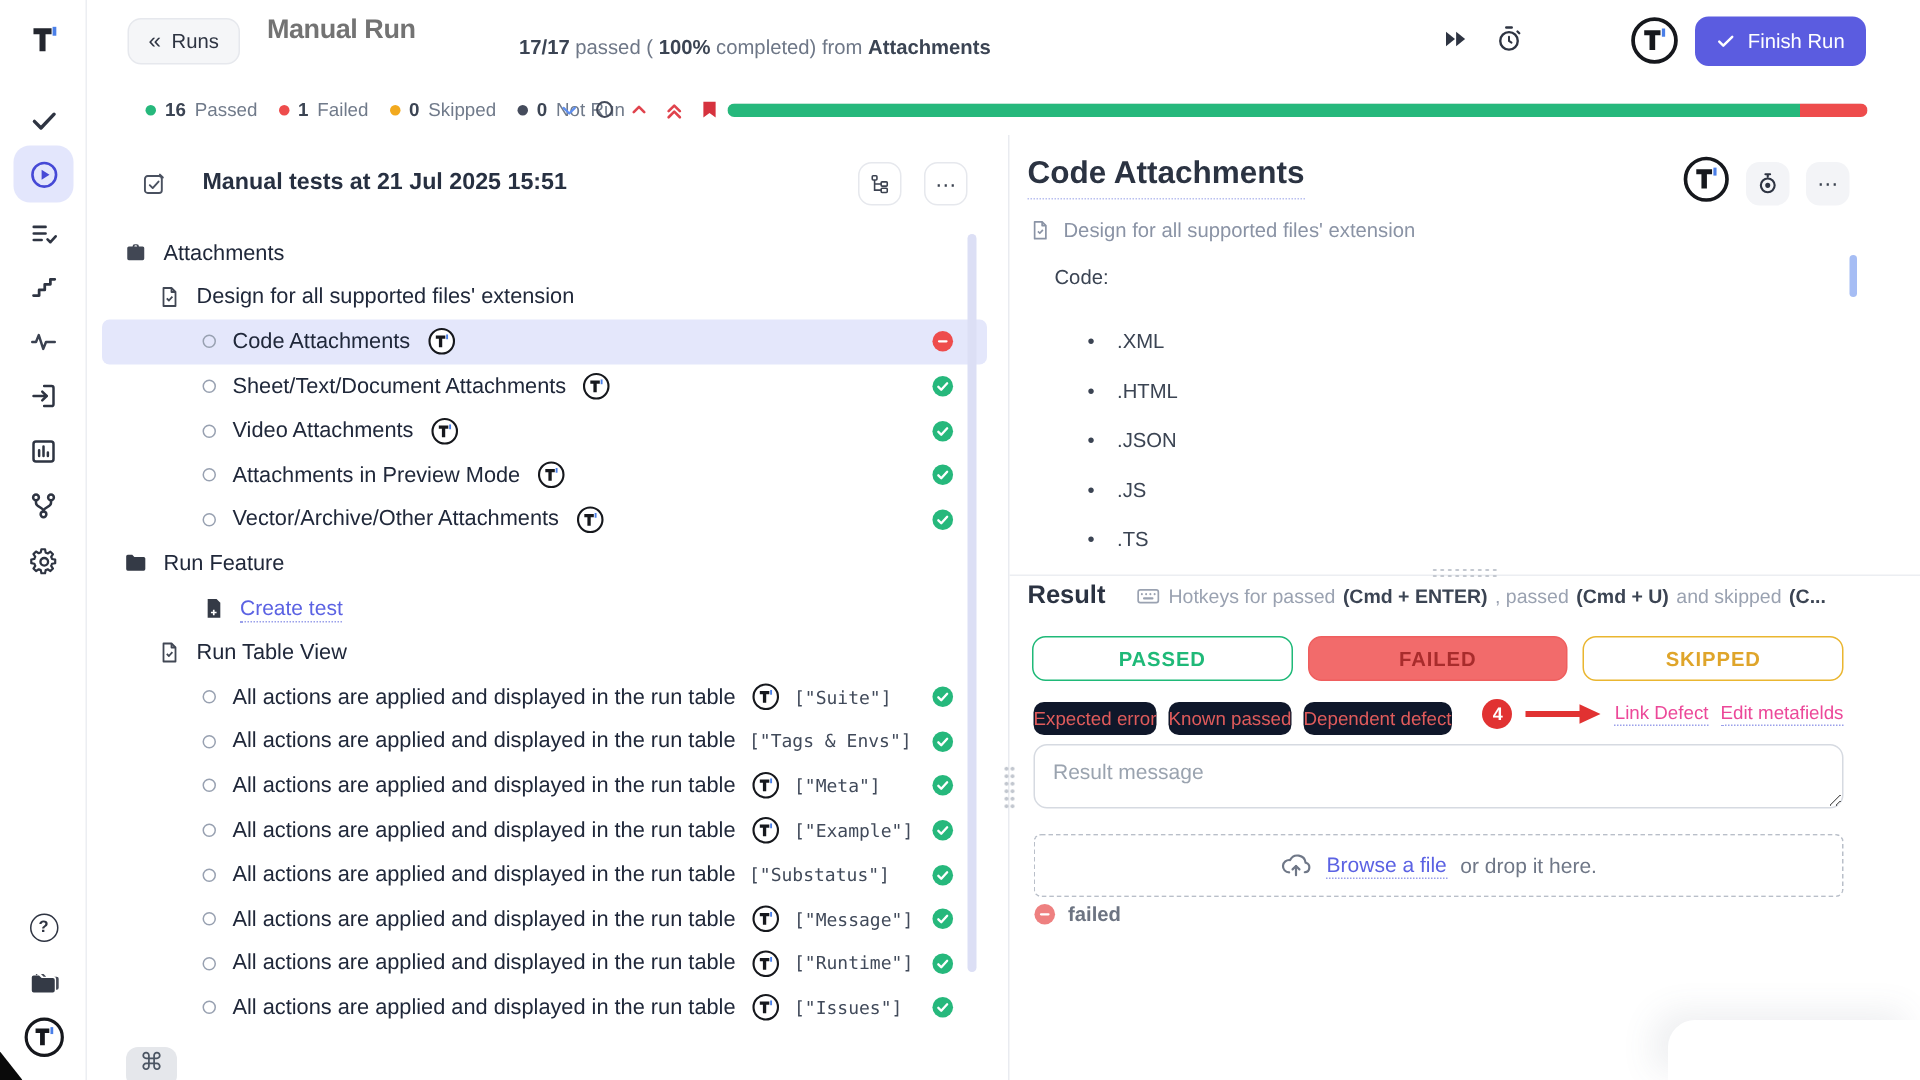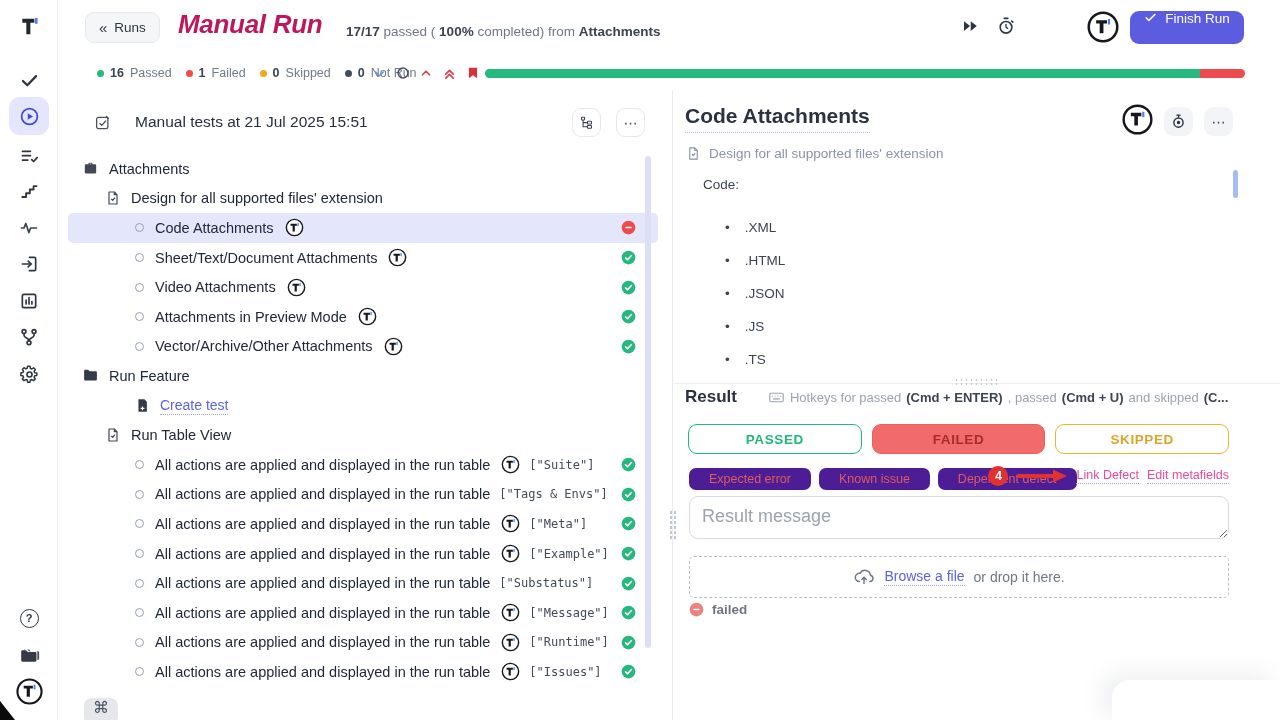--- a/index.html
+++ b/index.html
@@ -14,47 +14,47 @@
     background:#e3e6fc; border-radius:11px; display:flex; align-items:center; justify-content:center; }
   .help-circle { width:19px; height:19px; border:1.8px solid #2e3442; border-radius:50%;
     font-size:11px; font-weight:bold; color:#2e3442; display:flex; align-items:center; justify-content:center; }
 
   
   .topbar { position:absolute; left:58px; top:0; width:1222px; height:56px; background:#fff; }
   .back-btn { position:absolute; left:27px; top:12px; height:31px; padding:0 13px; background:#f5f6f8;
     border:1px solid #e6e8ed; border-radius:9px; display:flex; align-items:center; gap:7px;
     font-size:13.5px; color:#2e3442; cursor:pointer; }
   .back-btn .chev { font-size:15px; color:#2e3442; }
-  .run-title { position:absolute; left:120px; top:9px; font-size:26px; font-weight:bold; color:#be185d; letter-spacing:-0.3px;font-style:italic; }
+  .run-title { position:absolute; left:120px; top:9px; font-size:18px; font-weight:bold; color:#737373; letter-spacing:-0.3px; }
   .run-stats { position:absolute; left:288px; top:24px; font-size:13.5px; color:#6e7787; }
   .run-stats b { color:#3b4453; }
   .top-icons { position:absolute; right:264px; top:16px; display:flex; gap:17px; align-items:center; }
   .top-icons .tico { cursor:pointer; display:flex; }
   .avatar-logo { position:absolute; right:161px; top:11px; cursor:pointer; }
   .finish-btn { position:absolute; right:36px; top:11px; width:114px; height:33px; background:#5b5ce0;
     border:none; border-radius:9px; color:#fff; font-size:13.5px; font-weight:500;
-    display:flex; justify-content:center; gap:8px; cursor:pointer; font-family:inherit; }
+    display:flex; align-items:center; justify-content:center; gap:8px; cursor:pointer; font-family:inherit; }
 
   
   .statusbar { position:absolute; left:58px; top:56px; width:1222px; height:34px; display:flex; align-items:center; }
   .counts { position:absolute; left:39px; display:flex; align-items:center; gap:6px; font-size:12.5px; }
   .dot { width:7px; height:7px; border-radius:50%; display:inline-block; }
   .cnt { font-weight:bold; color:#3b4453; }
   .lbl { color:#707a8a; margin-right:8px; }
   .filter-icons { position:absolute; left:314px; display:flex; align-items:center; gap:9px; }
   .filter-icons span { display:flex; cursor:pointer; }
   .progress { position:absolute; left:427px; width:760px; height:9px; border-radius:5px; overflow:hidden; display:flex; background:#eee; }
   .progress .seg-pass { height:100%; }
   .progress .seg-fail { height:100%; }
 
   
   .tree-panel { position:absolute; left:58px; top:90px; width:614px; height:630px; background:#fff; overflow:hidden; }
   .tree-head { position:absolute; left:0; top:14px; width:100%; height:40px; }
   .tree-head .clip { position:absolute; left:36px; top:10px; }
-  .tree-head .t { position:absolute; left:77px; top:9px; font-size:15.5px; font-weight:400; color:#273041; }
+  .tree-head .t { position:absolute; left:77px; top:9px; font-size:15.5px; font-weight:700; color:#273041; }
   .tree-head .btns { position:absolute; right:27px; top:4px; display:flex; gap:15px; }
   .sq-btn { width:29px; height:29px; border:1px solid #e6e8ed; background:#fff; border-radius:9px;
     display:flex; align-items:center; justify-content:center; cursor:pointer; color:#3b4250; font-size:14px; }
   .tree-rows { position:absolute; left:0; top:64px; width:100%; }
   .tree-row { position:relative; height:29.6px; display:flex; align-items:center; margin:0 14px 0 10px;
     border-radius:5px; cursor:pointer; font-size:14.5px; color:#20283a; }
   .tree-row.selected { background:#e4e7fb; }
   .tree-row .licon { display:flex; margin-right:10px; }
   .tree-row .circle { width:9px; height:9px; border:1.5px solid #98a1b1; border-radius:50%; margin-right:11px; flex:none; }
   .tree-row .tlogo { display:flex; margin-left:11px; }
@@ -78,42 +78,42 @@
   .code-list li { height:33px; line-height:33px; font-size:13.5px; color:#3b4453; }
   .code-list li::before { content:"•"; margin-right:15px; color:#3b4453; }
   .d-scroll { position:absolute; right:42px; top:80px; width:5px; height:28px; background:#a6bdf4; border-radius:3px; cursor:pointer; }
 
   .h-divider { position:absolute; left:0; top:293px; width:100%; border-top:1px solid #eceef2; }
   .h-handle { position:absolute; left:50%; top:288px; transform:translateX(-50%); width:46px; height:8px;
     background-image:radial-gradient(#c2c7cf 1px, transparent 1.2px); background-size:5px 4px; cursor:row-resize; }
   .v-handle { position:absolute; left:-4px; top:420px; width:8px; height:30px;
     background-image:radial-gradient(#c2c7cf 1.1px, transparent 1.3px); background-size:4px 5px; cursor:col-resize; }
 
-  .result-head { position:absolute; left:12px; top:297px; width:588px; display:flex; align-items:center; gap:31px;
+  .result-head { position:absolute; left:12px; top:297px; width:588px; display:flex; align-items:center; gap:20px;
     white-space:nowrap; overflow:hidden; }
   .result-head .rh { font-size:17px; font-weight:bold; color:#2b3342; }
   .result-head .hk { font-size:13px; color:#9aa2b1; display:flex; gap:5px; align-items:center; }
   .result-head .hk b { color:#3b4453; }
 
   .result-btns { position:absolute; left:15px; top:334px; width:541px; display:flex; gap:10px; }
   .rbtn { flex:1; height:30px; border-radius:9px; font-size:13.5px; font-weight:bold; letter-spacing:0.6px;
     cursor:pointer; font-family:inherit; display:flex; align-items:center; justify-content:center; }
   .rbtn.passed { background:#fff; border:1.5px solid #1fb978; color:#1fb978; }
   .rbtn.failed { background:#f26b6b; border:1.5px solid #ef5e5e; color:#a82c2c; }
   .rbtn.skipped { background:#fff; border:1.5px solid #eab630; color:#dfa52a; }
 
   .badge-row { position:absolute; left:16px; top:378px; display:flex; gap:8px; }
-  .badge { background:#4c1d95; color:#e05b5b; font-size:12.5px; padding:4px 20px; border-radius:7px; cursor:pointer; }
+  .badge { background:#0f172a; color:#e05b5b; font-size:12.5px; padding:4px 0; border-radius:7px; cursor:pointer; }
   .link-cluster { position:absolute; right:51px; top:376px; display:flex; align-items:center; gap:8px; }
   .num-circle { width:20px; height:20px; border-radius:50%; background:#e13232; color:#fff; font-size:12px;
     font-weight:bold; display:flex; align-items:center; justify-content:center; }
   .meta-link { font-size:12.5px; color:#ec4899; border-bottom:1px dotted #9aa0ea; padding-bottom:1px; cursor:pointer; }
 
   .msg-area { position:absolute; left:16px; top:406px; width:540px; height:43px; border:1px solid #d6dae1;
-    border-radius:9px; resize:both; font-family:inherit; font-size:18px; padding:9px 12px; color:#2b3342; }
+    border-radius:9px; resize:both; font-family:inherit; font-size:14px; padding:9px 12px; color:#2b3342; }
   .msg-area::placeholder { color:#9aa3af; }
   .drop-area { position:absolute; left:16px; top:466px; width:540px; height:42px; border:1.5px dashed #b9bfc9;
     border-radius:5px; display:flex; align-items:center; justify-content:center; gap:9px; font-size:14px; color:#6f7787; cursor:pointer; }
   .drop-area .browse { color:#5b62e3; border-bottom:1px dotted #9aa0ea; padding-bottom:1px; }
   .hist-line { position:absolute; left:16px; top:512px; display:flex; align-items:center; gap:8px; font-size:13.5px; color:#9aa3af; }
   .hist-line b { color:#6d7482; }
 
   
   .corner-overlay { position:absolute; right:0; bottom:0; width:168px; height:40px; background:#fff;
     border-top-left-radius:18px; box-shadow:-10px -6px 22px rgba(90,100,120,0.10); z-index:8; }
@@ -642,21 +642,21 @@
   </div>
 
   <div class="result-btns">
     <button class="rbtn passed">PASSED</button>
     <button class="rbtn failed">FAILED</button>
     <button class="rbtn skipped">SKIPPED</button>
   </div>
 
   <div class="badge-row">
       <span class="badge">Expected error</span>
-      <span class="badge">Known issue</span>
+      <span class="badge">Known passed</span>
       <span class="badge">Dependent defect</span>
     </div>
   <div class="link-cluster">
     <span class="num-circle">4</span>
     <svg width="52" height="14" viewBox="0 0 52 14">
         <path d="M1 7h38" stroke="#e13232" stroke-width="4"></path>
         <path d="M37 0.5l14 6.5-14 6.5z" fill="#e13232"></path>
       </svg>
     <span class="meta-link">Link Defect</span>
     <span class="meta-link">Edit metafields</span>

